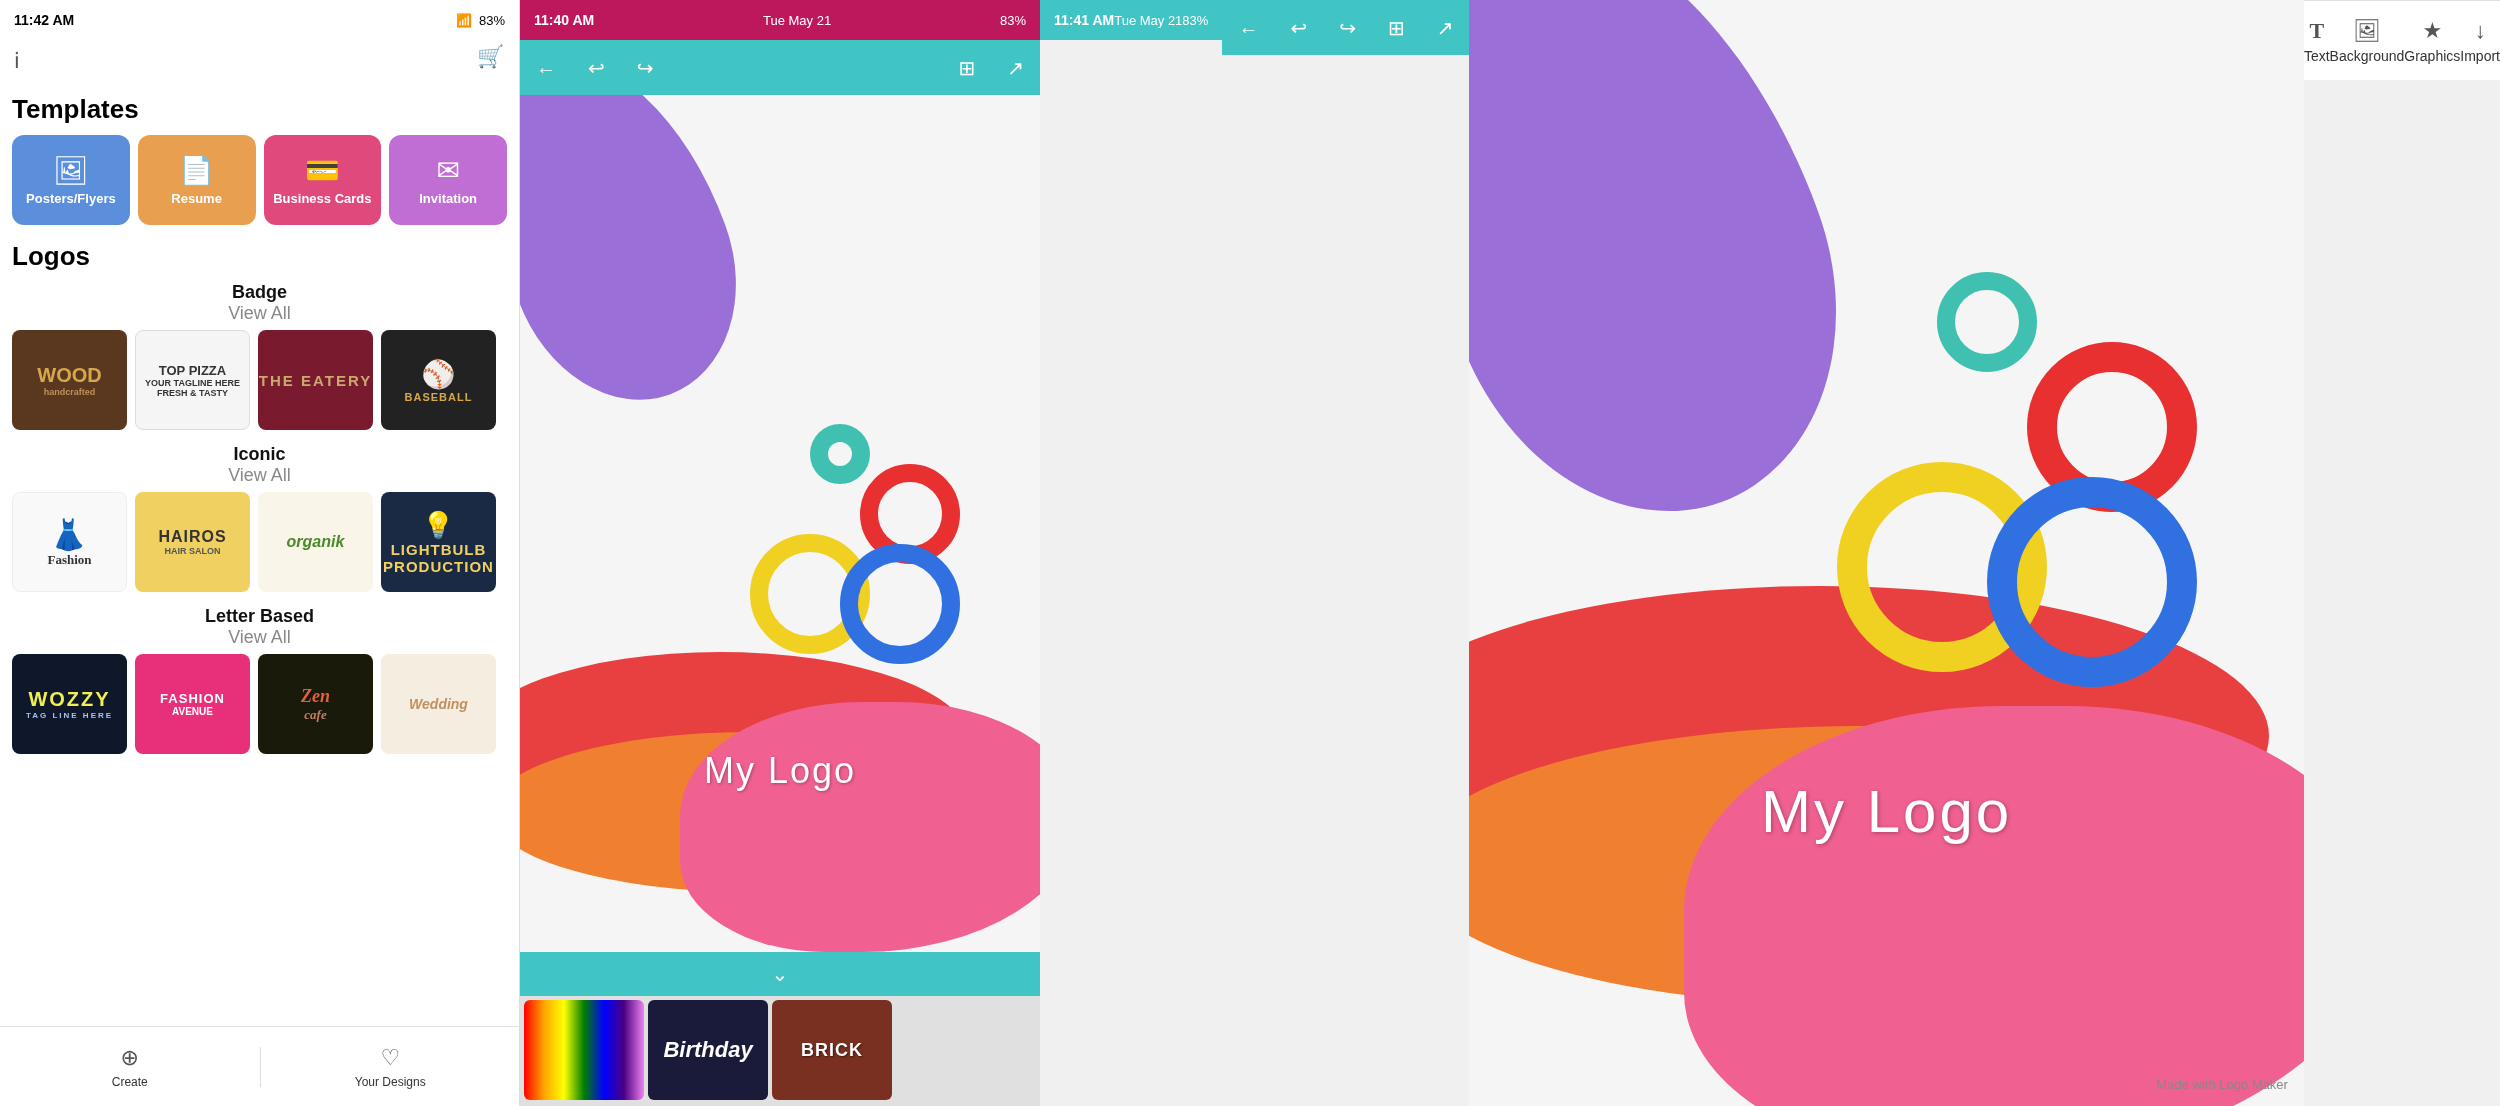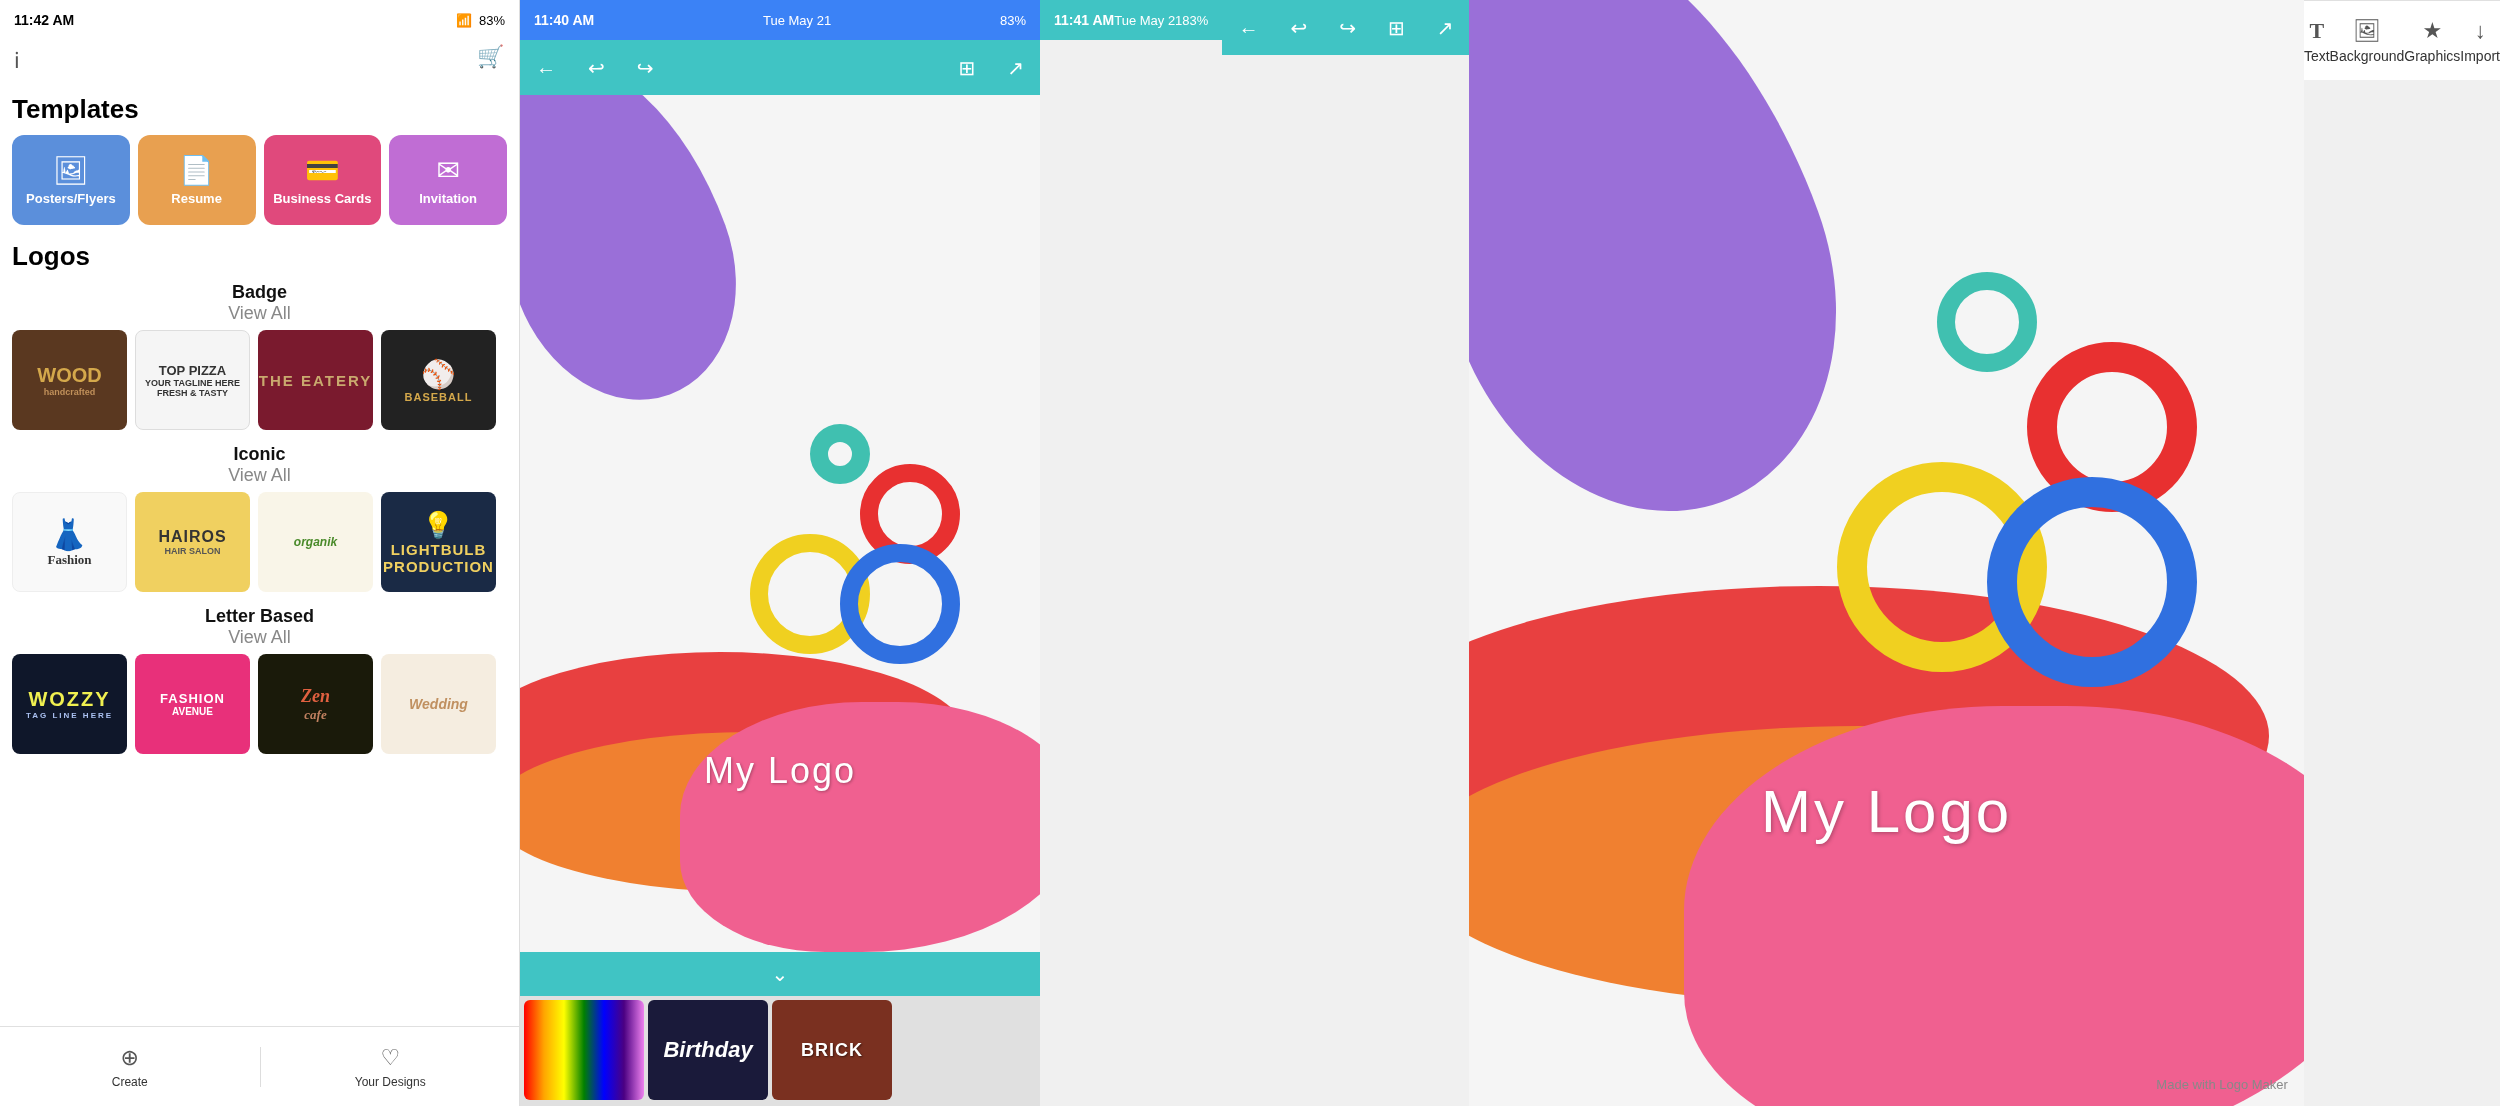--- a/index.html
+++ b/index.html
@@ -513,21 +513,21 @@
     <div class="logo-grid">
       <div class="logo-item logo-fashion" style="flex-direction:column;align-items:center;justify-content:center;font-size:30px;">
         <span>👗</span>
         <span style="font-size:13px;font-family:cursive;">Fashion</span>
       </div>
       <div class="logo-item logo-hairos" style="flex-direction:column;align-items:center;justify-content:center;">
         <span style="font-size:16px;font-weight:900;color:#333;letter-spacing:1px;">HAIROS</span>
         <span style="font-size:9px;color:#555;">HAIR SALON</span>
       </div>
       <div class="logo-item logo-organik">
-        <span style="font-size:12px;font-style:italic;font-weight:700;color:#4a8a2a;">organik</span>
+        <span style="font-size:16px;font-style:italic;font-weight:700;color:#4a8a2a;">organik</span>
       </div>
       <div class="logo-item logo-lightbulb" style="flex-direction:column;align-items:center;justify-content:center;">
         <span style="font-size:26px;">💡</span>
         <span style="font-size:15px;color:#f0d060;text-align:center;letter-spacing:1px;">LIGHTBULB<br>PRODUCTION</span>
       </div>
     </div>
 
     <div class="subsection-header">
       <span class="subsection-title">Letter Based</span>
       <span class="view-all">View All</span>
@@ -559,21 +559,21 @@
     <div class="nav-divider"></div>
     <div class="nav-item">
       <span class="nav-icon">♡</span>
       <span class="nav-label">Your Designs</span>
     </div>
   </div>
 </div>
 
 <div class="panel-middle">
 
-  <div class="status-bar" style="background:#3b82f6;">
+  <div class="status-bar" style="background:#be185d;">
     <span class="status-bar-left" style="color:#fff;">11:40 AM</span>
     <span class="status-bar-right" style="color:#fff;">
       <span>Tue May 21</span>
     </span>
     <span style="color:#fff;font-size:13px;">83%</span>
   </div>
 
   <div class="editor-toolbar">
     <button class="toolbar-btn">←</button>
     <button class="toolbar-btn">↩</button>

